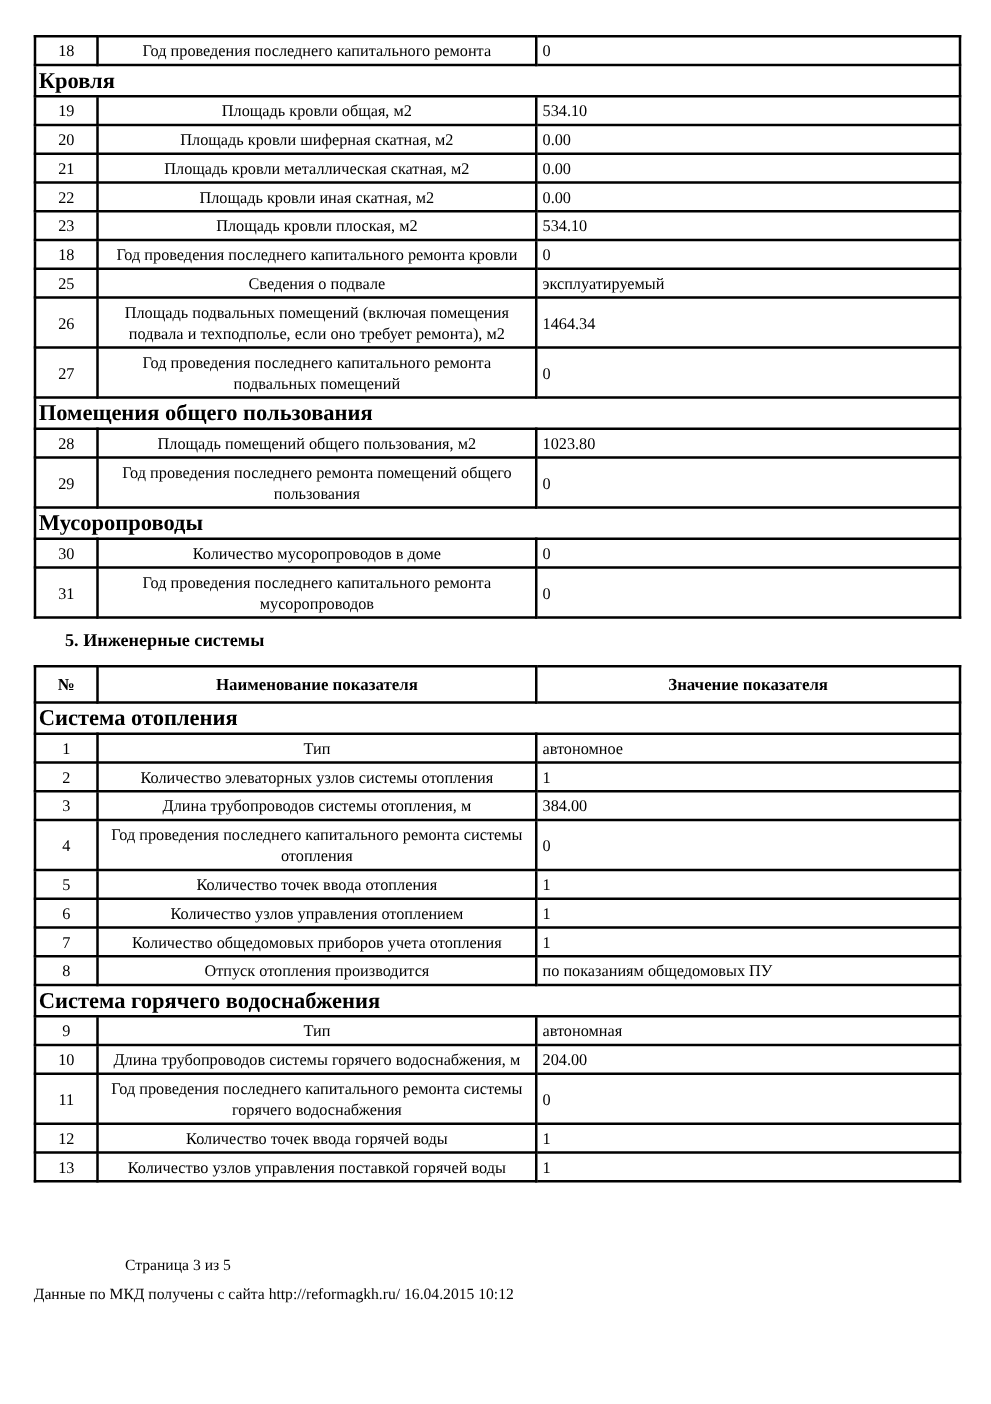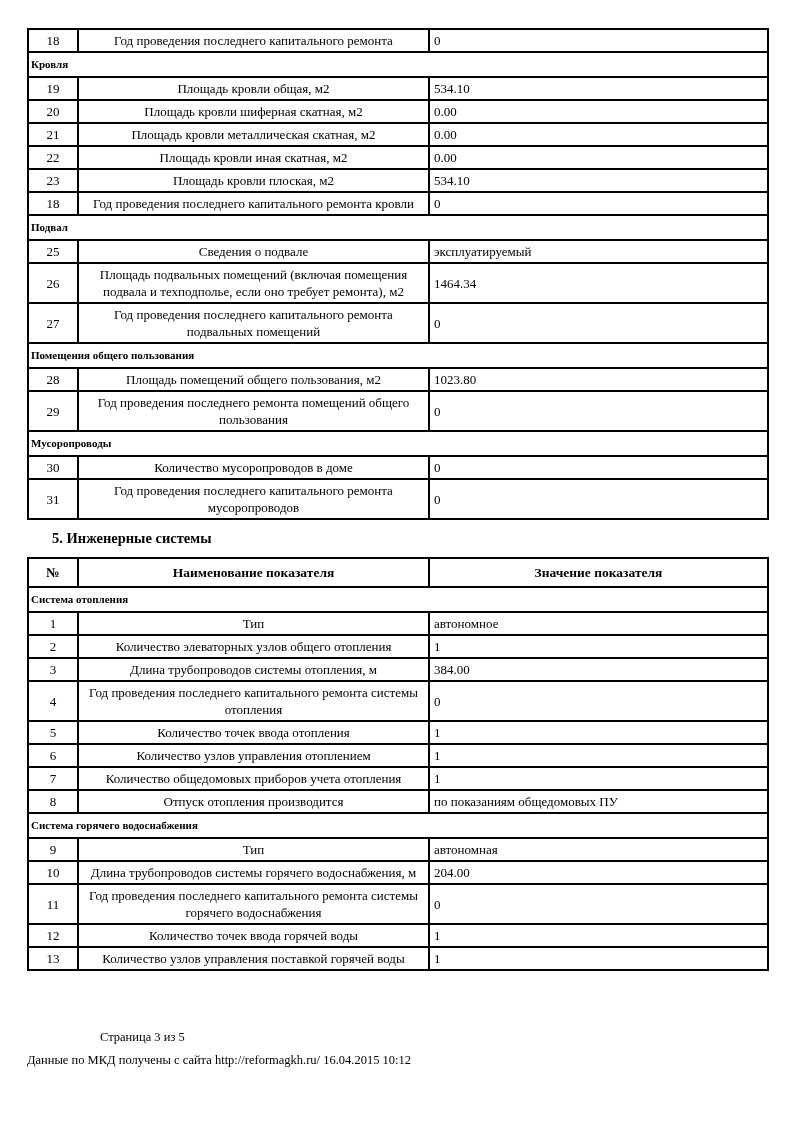--- a/index.html
+++ b/index.html
@@ -40,21 +40,21 @@
   td.name-cell {
     text-align: center;
     padding: 2px 4px;
   }
   td.value-cell {
     text-align: left;
     padding: 2px 4px;
   }
   td.section-cell {
     font-weight: bold;
-    font-size: 11px;
+    font-size: 18px;
     padding: 3px 2px;
   }
   thead th {
     font-weight: bold;
     font-size: 13.5px;
     text-align: center;
     padding: 5px 2px;
   }
   .section-title {
     font-size: 14.5px;
@@ -116,23 +116,20 @@
         </tr>
         <tr>
           <td class="num-cell">23</td>
           <td class="name-cell">Площадь кровли плоская, м2</td>
           <td class="value-cell">534.10</td>
         </tr>
         <tr>
           <td class="num-cell">18</td>
           <td class="name-cell">Год проведения последнего капитального ремонта кровли</td>
           <td class="value-cell">0</td>
-        </tr>
-        <tr>
-          <td colspan="3" class="section-cell">Подвал</td>
         </tr>
         <tr>
           <td class="num-cell">25</td>
           <td class="name-cell">Сведения о подвале</td>
           <td class="value-cell">эксплуатируемый</td>
         </tr>
         <tr>
           <td class="num-cell">26</td>
           <td class="name-cell">Площадь подвальных помещений (включая помещения подвала и техподполье, если оно требует ремонта), м2</td>
           <td class="value-cell">1464.34</td>
@@ -190,21 +187,21 @@
         <tr>
           <td colspan="3" class="section-cell">Система отопления</td>
         </tr>
         <tr>
           <td class="num-cell">1</td>
           <td class="name-cell">Тип</td>
           <td class="value-cell">автономное</td>
         </tr>
         <tr>
           <td class="num-cell">2</td>
-          <td class="name-cell">Количество элеваторных узлов общего отопления</td>
+          <td class="name-cell">Количество элеваторных узлов системы отопления</td>
           <td class="value-cell">1</td>
         </tr>
         <tr>
           <td class="num-cell">3</td>
           <td class="name-cell">Длина трубопроводов системы отопления, м</td>
           <td class="value-cell">384.00</td>
         </tr>
         <tr>
           <td class="num-cell">4</td>
           <td class="name-cell">Год проведения последнего капитального ремонта системы отопления</td>

